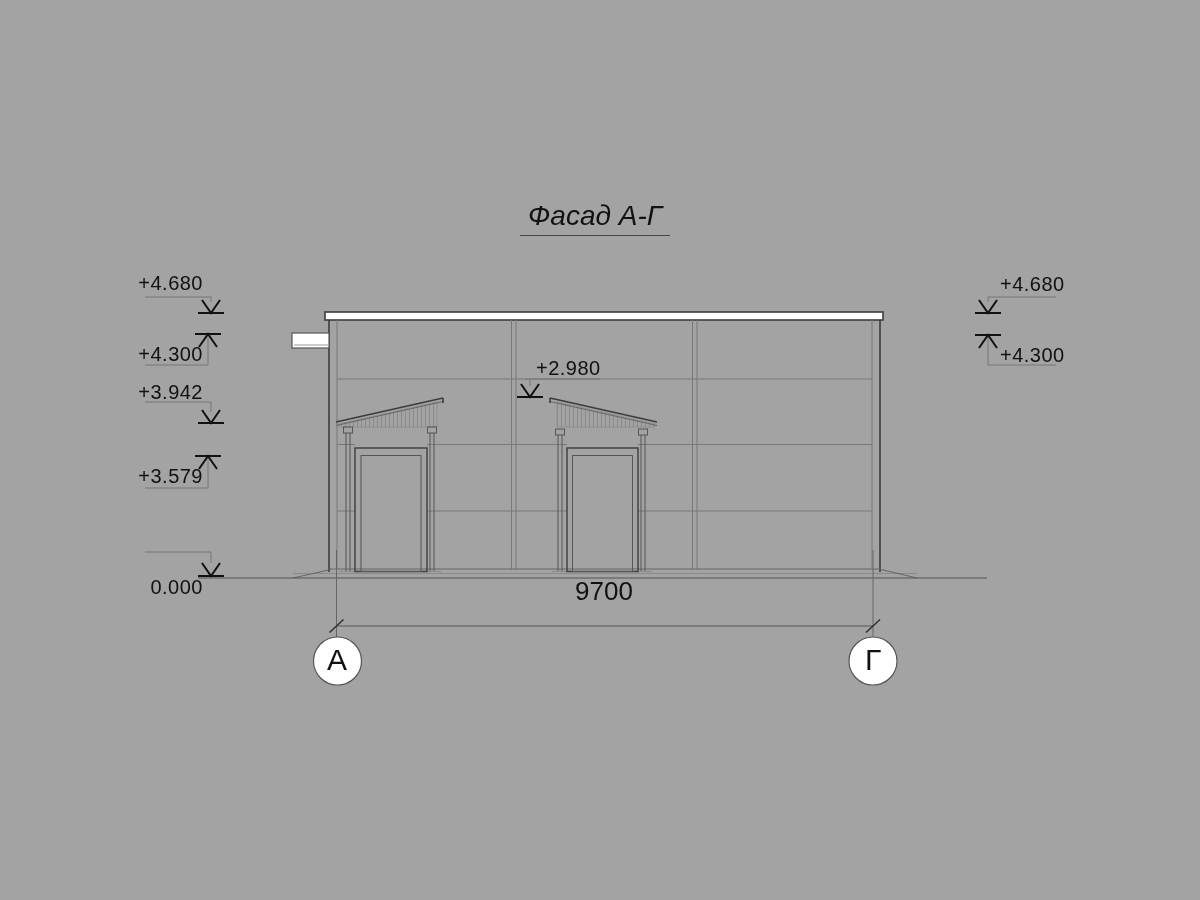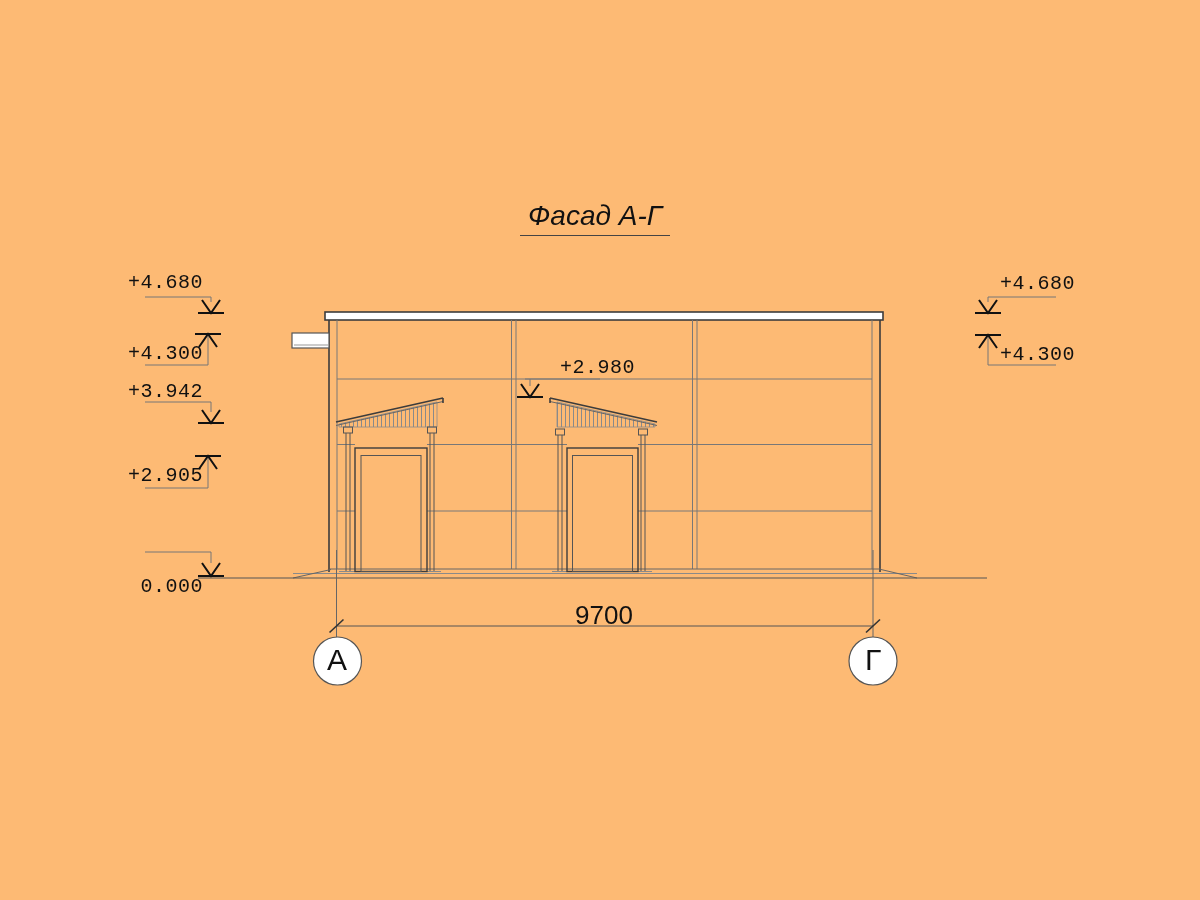--- a/index.html
+++ b/index.html
@@ -1,27 +1,27 @@
 <!DOCTYPE html>
 <html><head>
 <meta charset="utf-8">
 <style>
   html,body{margin:0;padding:0;background:#ffffff;}
   #canvas{
-    position:relative;width:1200px;height:900px;background:#fdba74;overflow:hidden;
+    position:relative;width:1200px;height:900px;background:#a3a3a3;overflow:hidden;
     font-family:"Liberation Sans", sans-serif;color:#111;
   }
   #drawing-svg{position:absolute;left:0;top:0;}
   .txt{position:absolute;line-height:1;white-space:nowrap;}
-  .elev{font-size:20px;letter-spacing:0.5px;color:#111;font-family:Liberation Mono, monospace;}
+  .elev{font-size:20px;letter-spacing:0.5px;color:#111;}
   .elev-left{left:118px;width:85px;text-align:right;}
   .elev-right{left:1000px;text-align:left;}
   .title-wrap{left:455px;top:202px;width:280px;text-align:center;font-size:28px;font-style:italic;}
   .title-underline{display:inline-block;padding:0 8px 5px 8px;border-bottom:1.2px solid #444;}
-  .dim-text{left:560px;top:602px;width:88px;text-align:center;font-size:26px;}
+  .dim-text{left:560px;top:578px;width:88px;text-align:center;font-size:26px;}
   .axis-letter{top:645px;width:48px;text-align:center;font-size:30px;}
 </style>
 </head>
 <body>
 
 <div id="canvas">
 
   <svg id="drawing-svg" width="1200" height="900" viewBox="0 0 1200 900">
     <defs>
       <pattern id="slats" width="4" height="4" patternUnits="userSpaceOnUse">
@@ -148,26 +148,26 @@
     </g>
   </svg>
 
   <div class="txt title-wrap">
     <span class="title-underline">Фасад А-Г</span>
   </div>
 
   <div class="txt elev elev-left" style="top:273px;">+4.680</div>
   <div class="txt elev elev-left" style="top:344px;">+4.300</div>
   <div class="txt elev elev-left" style="top:382px;">+3.942</div>
-  <div class="txt elev elev-left" style="top:466px;">+2.905</div>
+  <div class="txt elev elev-left" style="top:466px;">+3.579</div>
   <div class="txt elev elev-left" style="top:530px;margin-top:47px;">0.000</div>
 
   <div class="txt elev elev-right" style="top:274px;">+4.680</div>
   <div class="txt elev elev-right" style="top:345px;">+4.300</div>
 
-  <div class="txt elev" style="left:536px;top:358px;margin-left:24px;">+2.980</div>
+  <div class="txt elev" style="left:536px;top:358px;">+2.980</div>
 
   <div class="txt dim-text">9700</div>
 
   <div class="txt axis-letter" style="left:313px;">А</div>
   <div class="txt axis-letter" style="left:849px;">Г</div>
 
 </div>
 
 </body></html>

